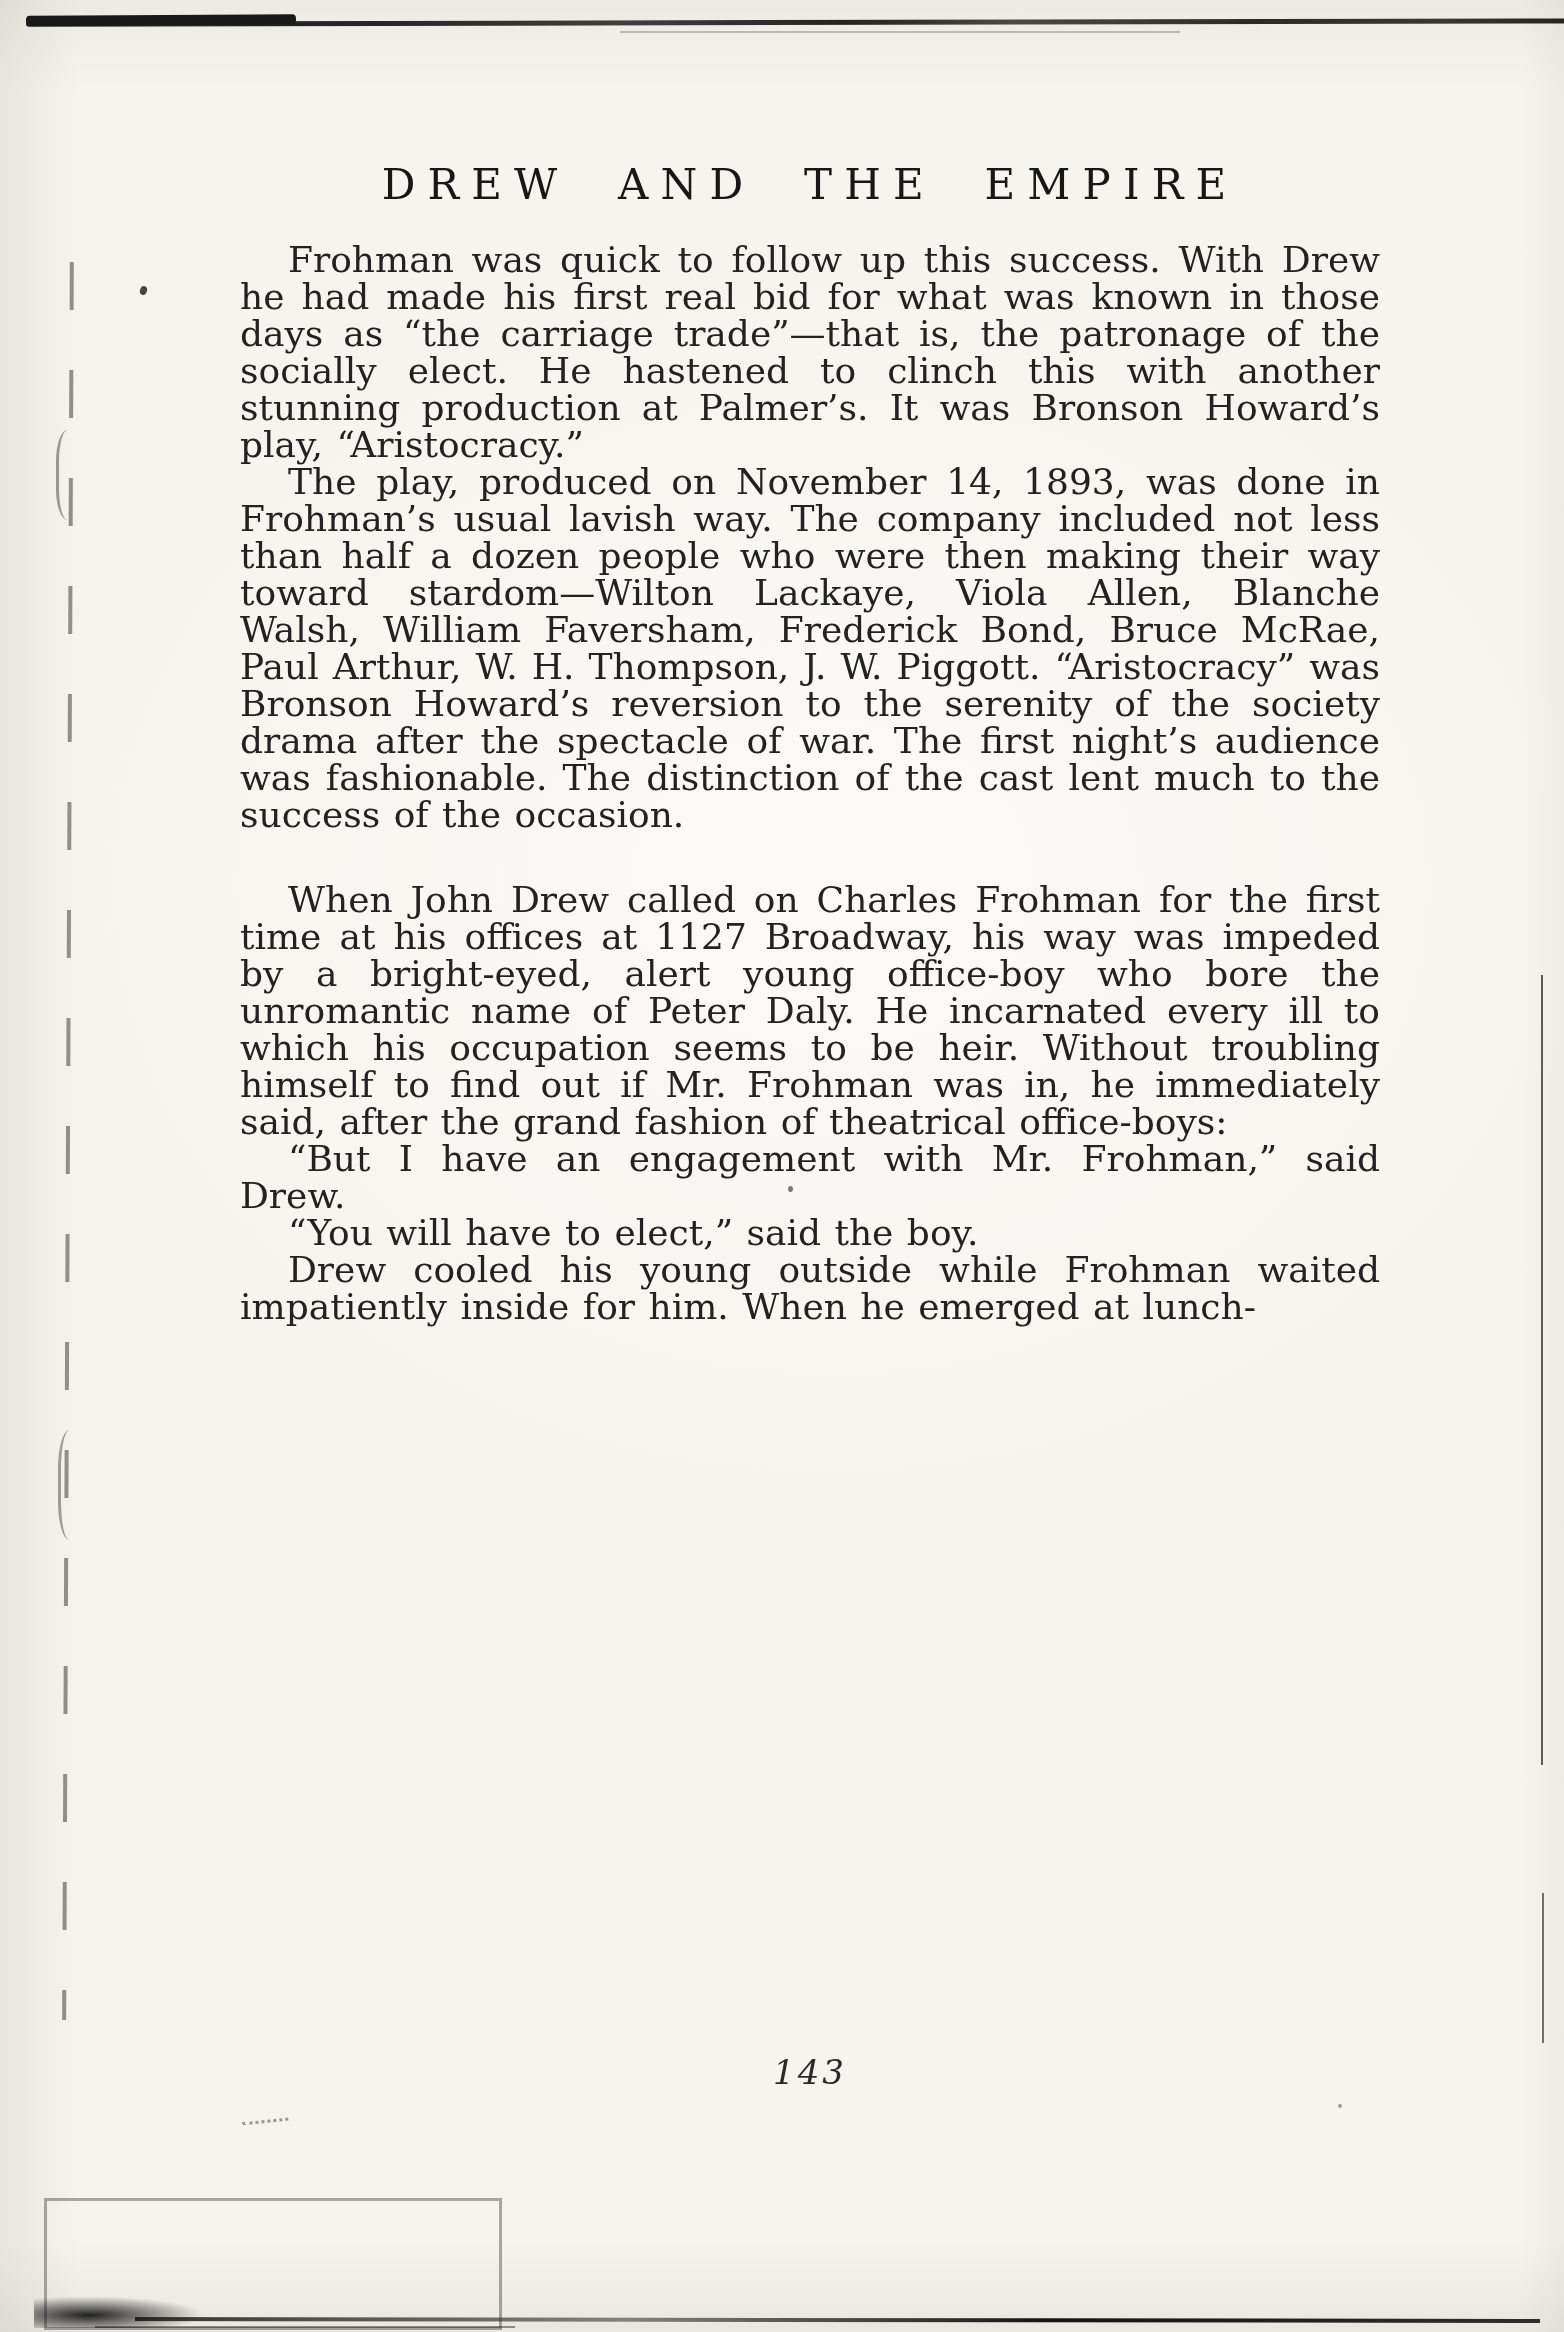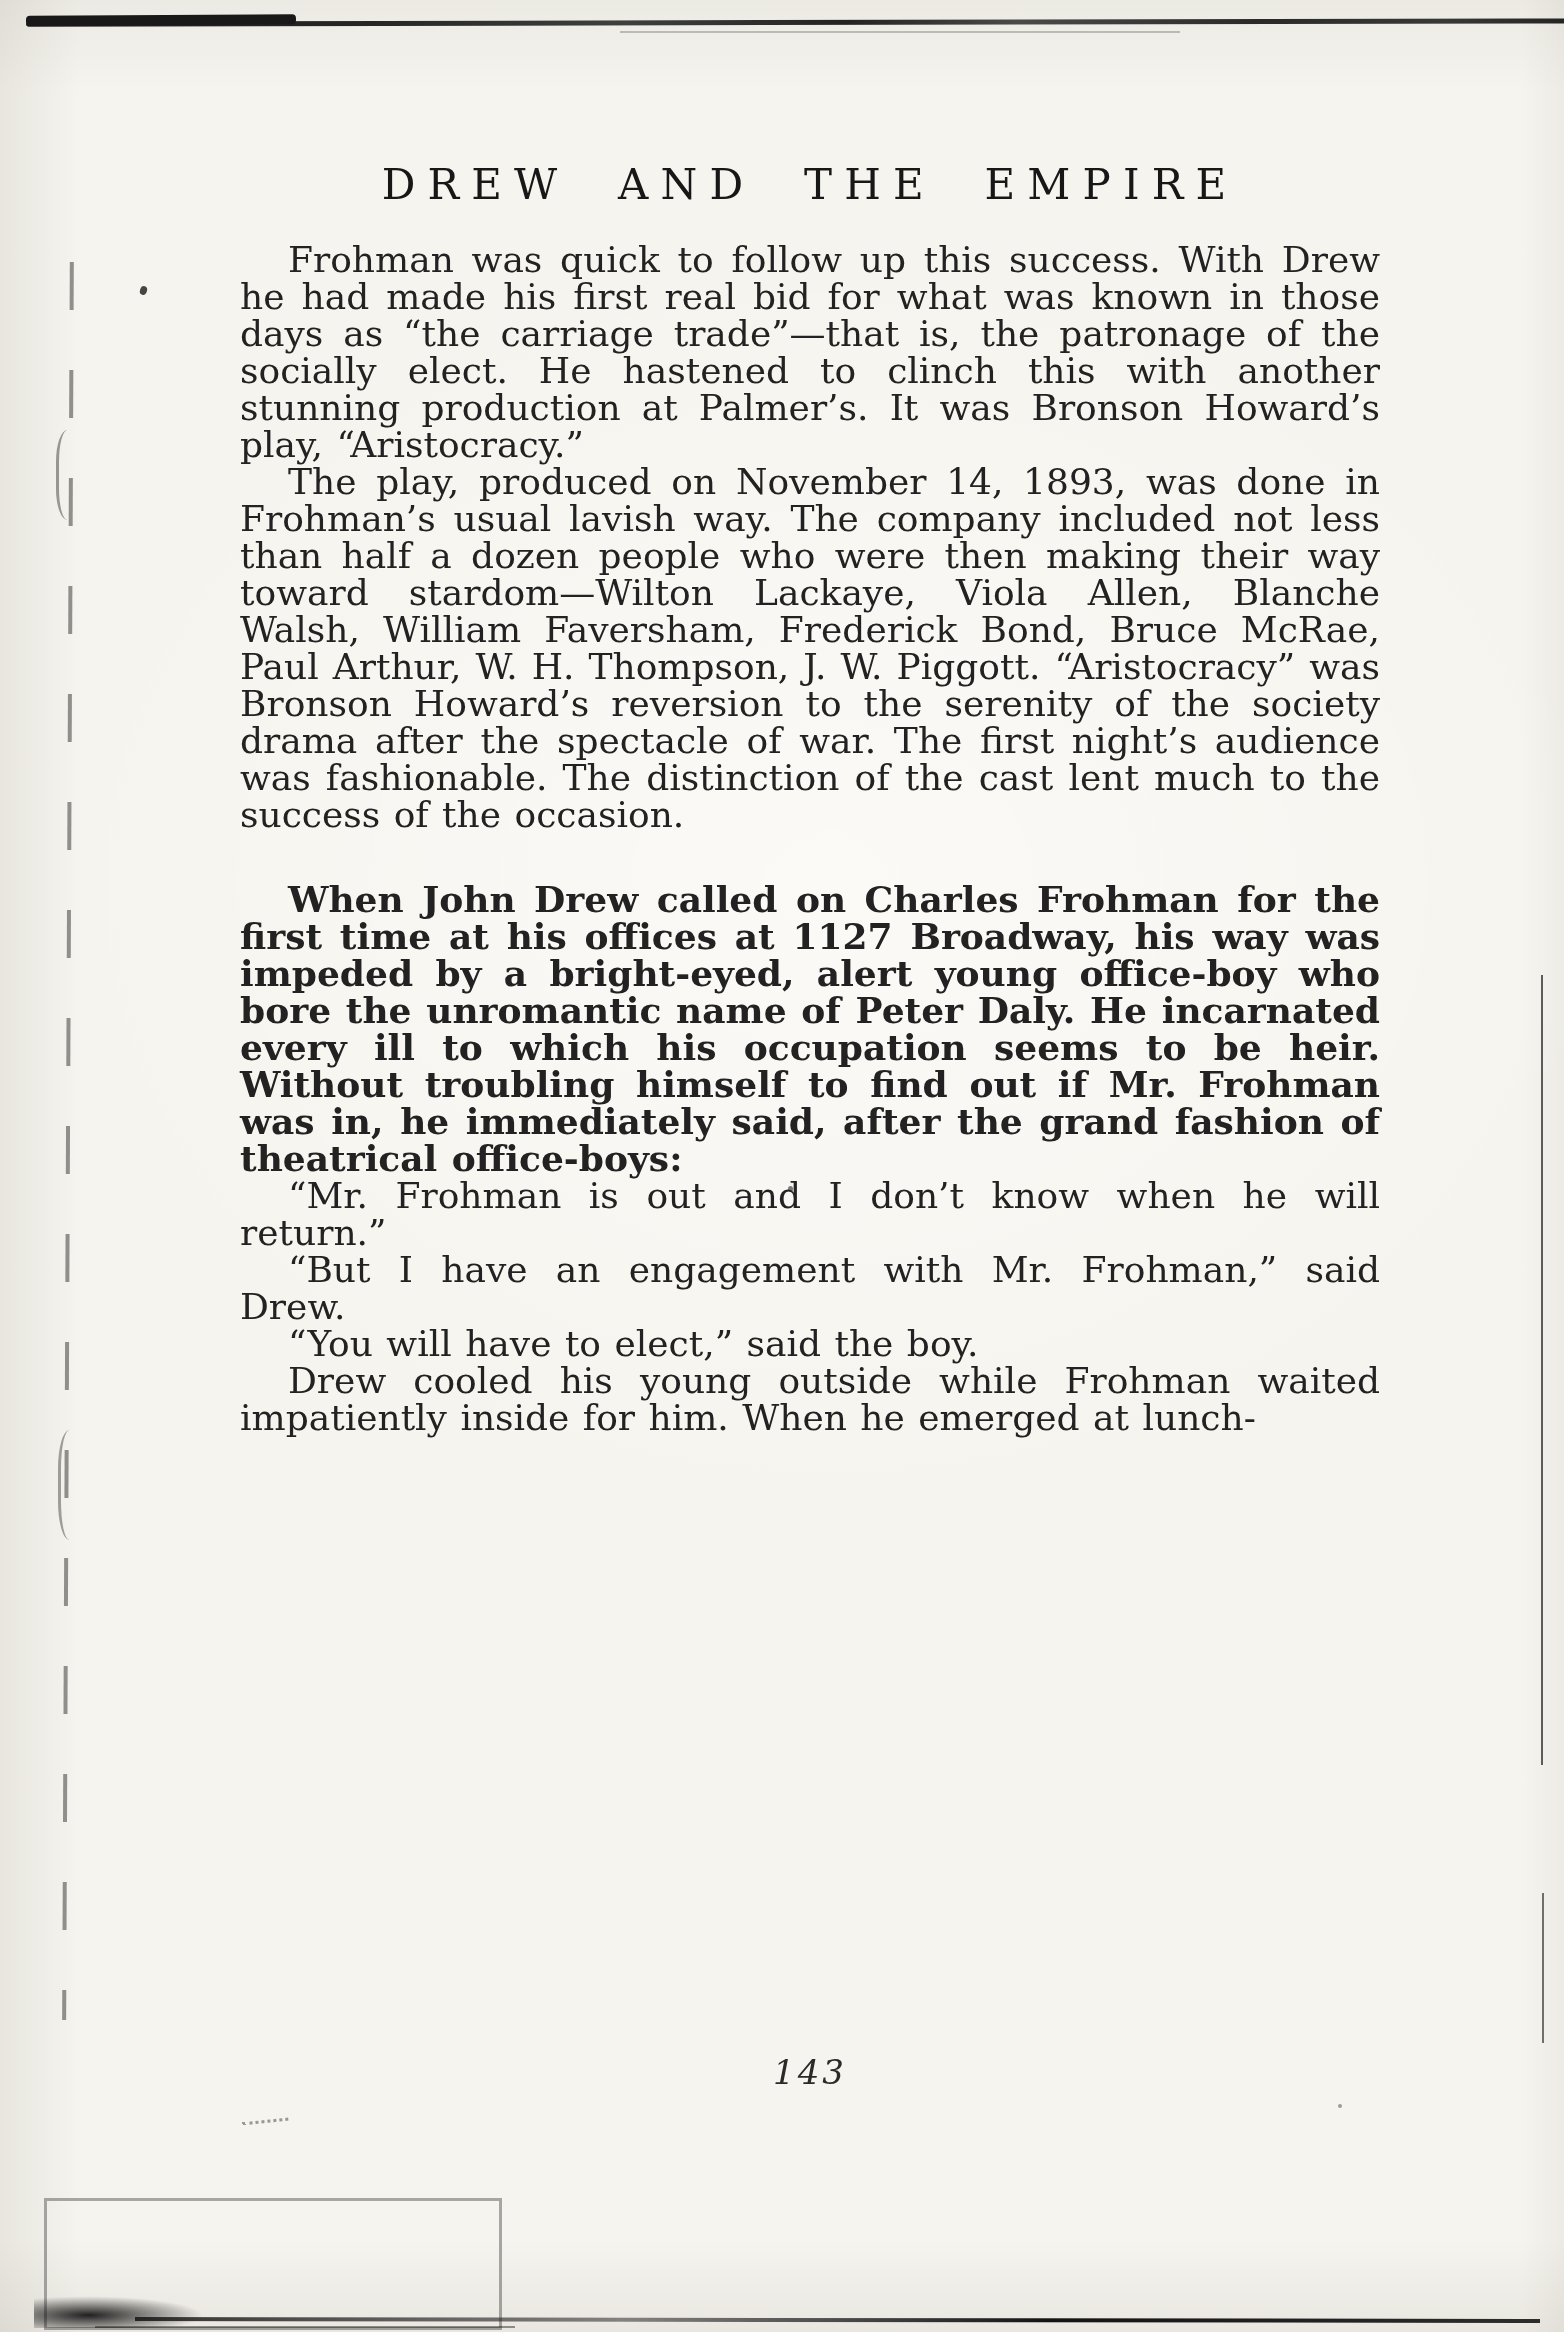--- a/index.html
+++ b/index.html
@@ -42,21 +42,21 @@
   }
   p.para {
     margin: 0;
     font-size: 36px;
     line-height: 37px;
     text-align: justify;
     word-spacing: 2px;
     color: #222;
   }
   p.para.indent { text-indent: 48px; }
-  p.para.section-start { margin-top: 48px; font-weight: bold; }
+  p.para.section-start { margin-top: 48px; }
 
   .pagenum {
     position: absolute;
     left: 240px;
     top: 2052px;
     width: 1140px;
     text-align: center;
     font-size: 34px;
     letter-spacing: 3px;
     color: #2a2a2a;
@@ -171,21 +171,20 @@
   <div class="artifact bottom-line2"></div>
   <div class="artifact squiggle"></div>
   <div class="artifact speck-1"></div>
 
   <div class="textblock">
     <h1 class="title">DREW AND THE EMPIRE</h1>
 
     <p class="para indent">Frohman was quick to follow up this success. With Drew he had made his first real bid for what was known in those days as “the carriage trade”—that is, the patronage of the socially elect. He hastened to clinch this with another stunning production at Palmer’s. It was Bronson Howard’s play, “Aristocracy.”</p>
     <p class="para indent">The play, produced on November 14, 1893, was done in Frohman’s usual lavish way. The company included not less than half a dozen people who were then making their way toward stardom—Wilton Lackaye, Viola Allen, Blanche Walsh, William Faversham, Frederick Bond, Bruce McRae, Paul Arthur, W. H. Thompson, J. W. Piggott. “Aristocracy” was Bronson Howard’s reversion to the serenity of the society drama after the spectacle of war. The first night’s audience was fashionable. The distinction of the cast lent much to the success of the occasion.</p>
     <p class="para indent section-start">When John Drew called on Charles Frohman for the first time at his offices at 1127 Broadway, his way was impeded by a bright-eyed, alert young office-boy who bore the unromantic name of Peter Daly. He incarnated every ill to which his occupation seems to be heir. Without troubling himself to find out if Mr. Frohman was in, he immediately said, after the grand fashion of theatrical office-boys:</p>
-    <p class="para indent">“Mr. Frohman is out and I don’t know when he will return.”</p>
     <p class="para indent">“But I have an engagement with Mr. Frohman,” said Drew.</p>
     <p class="para indent">“You will have to elect,” said the boy.</p>
     <p class="para indent">Drew cooled his young outside while Frohman waited impatiently inside for him. When he emerged at lunch-</p>
   </div>
 
   <div class="pagenum">143</div>
 
 </div>
 
 </body></html>

